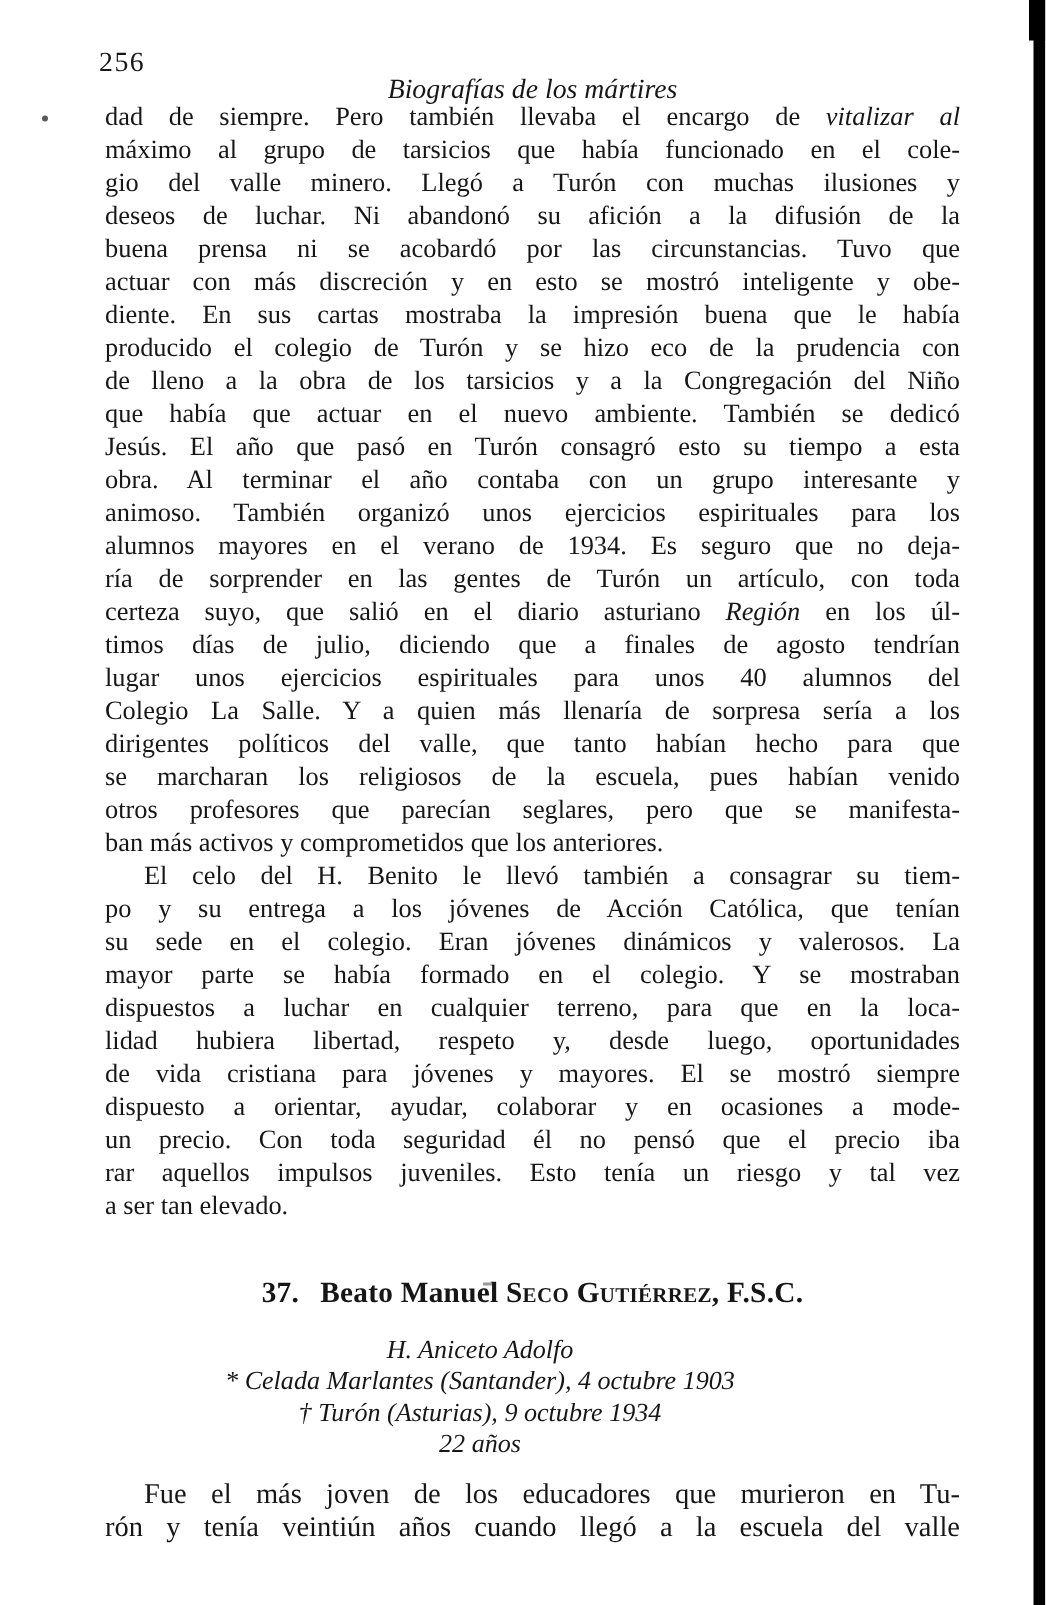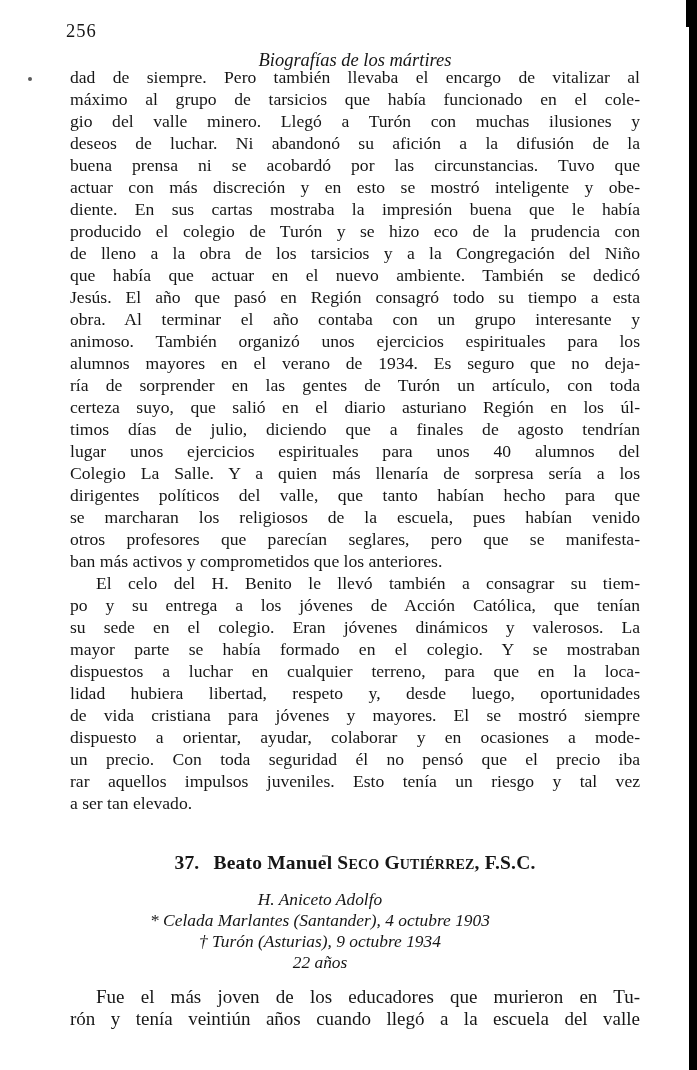--- a/index.html
+++ b/index.html
@@ -4,28 +4,28 @@
 <style>
   :root { --paper:#ffffff; --ink:#161616; --bar:#000000; }
   * { margin:0; padding:0; box-sizing:border-box; }
   html,body { width:697px; height:1070px; background:var(--paper); }
   .page {
     position:relative; width:697px; height:1070px; overflow:hidden;
     background:var(--paper); color:var(--ink);
     font-family:"Liberation Serif","DejaVu Serif",serif;
   }
   .header { position:absolute; left:70px; top:21px; width:570px; height:24px; font-size:18.5px; }
-  .pagenum { position:absolute; left:-4px; top:0; letter-spacing:1px; }
+  .pagenum { position:absolute; left:-4px; top:11px; letter-spacing:1px; }
   .runtitle { display:block; text-align:center; font-style:italic;margin-top:29px; }
   .bodytext { position:absolute; left:70px; top:66px; width:570px; font-size:17.6px; line-height:22px; }
   .finalpara { position:absolute; left:70px; top:986px; width:570px; font-size:19px; line-height:22px; }
   .tline { text-align:justify; text-align-last:justify; }
   .tline.endline { text-align-last:left; }
   .tline.indent { text-indent:26px; }
-  .ital { }
+  .ital { font-style:italic; }
   .heading {
     position:absolute; left:70px; top:852px; width:570px;
     text-align:center; font-weight:bold; font-size:19.5px; letter-spacing:.2px;
   }
   .hnum { margin-right:14px; }
   .smallcaps { font-variant:small-caps; }
   .vita {
     position:absolute; left:35px; top:889px; width:570px;
     font-size:17.4px; line-height:21px; font-style:italic;
   }
@@ -49,21 +49,21 @@
       <div class="tline"><span>dad de siempre. Pero también llevaba el encargo de </span><span class="ital">vitalizar al</span></div>
       <div class="tline"><span>máximo al grupo de tarsicios que había funcionado en el cole-</span></div>
       <div class="tline"><span>gio del valle minero. Llegó a Turón con muchas ilusiones y</span></div>
       <div class="tline"><span>deseos de luchar. Ni abandonó su afición a la difusión de la</span></div>
       <div class="tline"><span>buena prensa ni se acobardó por las circunstancias. Tuvo que</span></div>
       <div class="tline"><span>actuar con más discreción y en esto se mostró inteligente y obe-</span></div>
       <div class="tline"><span>diente. En sus cartas mostraba la impresión buena que le había</span></div>
       <div class="tline"><span>producido el colegio de Turón y se hizo eco de la prudencia con</span></div>
       <div class="tline"><span>de lleno a la obra de los tarsicios y a la Congregación del Niño</span></div>
       <div class="tline"><span>que había que actuar en el nuevo ambiente. También se dedicó</span></div>
-      <div class="tline"><span>Jesús. El año que pasó en Región consagró todo su tiempo a esta</span></div>
+      <div class="tline"><span>Jesús. El año que pasó en Turón consagró esto su tiempo a esta</span></div>
       <div class="tline"><span>obra. Al terminar el año contaba con un grupo interesante y</span></div>
       <div class="tline"><span>animoso. También organizó unos ejercicios espirituales para los</span></div>
       <div class="tline"><span>alumnos mayores en el verano de 1934. Es seguro que no deja-</span></div>
       <div class="tline"><span>ría de sorprender en las gentes de Turón un artículo, con toda</span></div>
       <div class="tline"><span>certeza suyo, que salió en el diario asturiano </span><span class="ital">Región</span><span> en los úl-</span></div>
       <div class="tline"><span>timos días de julio, diciendo que a finales de agosto tendrían</span></div>
       <div class="tline"><span>lugar unos ejercicios espirituales para unos 40 alumnos del</span></div>
       <div class="tline"><span>Colegio La Salle. Y a quien más llenaría de sorpresa sería a los</span></div>
       <div class="tline"><span>dirigentes políticos del valle, que tanto habían hecho para que</span></div>
       <div class="tline"><span>se marcharan los religiosos de la escuela, pues habían venido</span></div>

